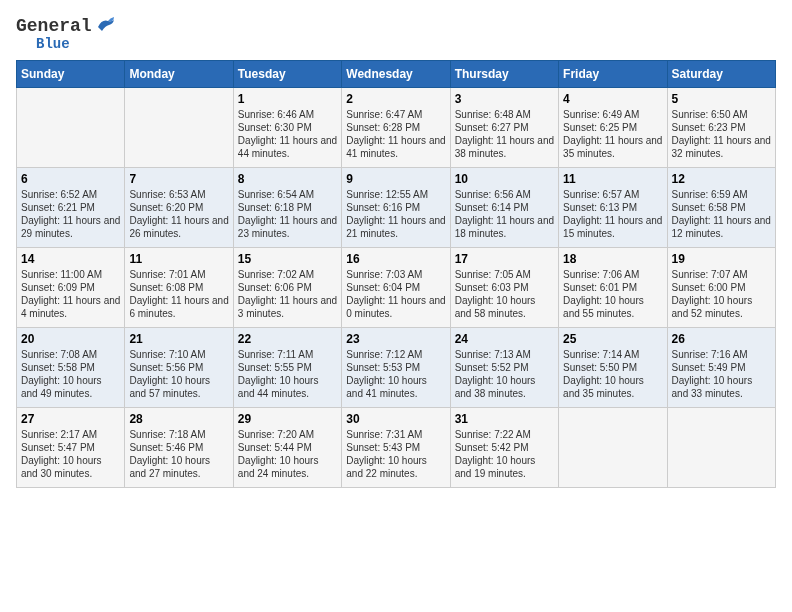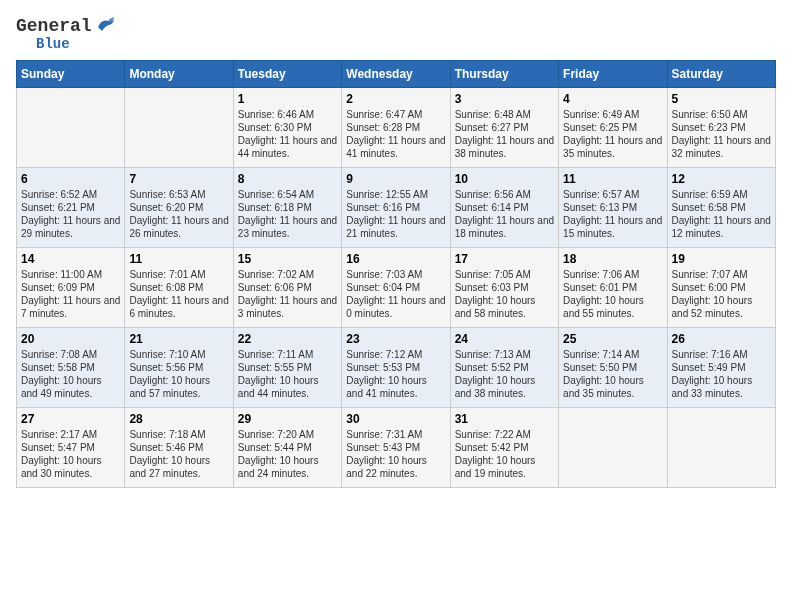--- a/index.html
+++ b/index.html
@@ -208,21 +208,21 @@
           <span>Daylight: 11 hours and 12 minutes.</span>
         </div>
       </td>
       </tr>
       <tr>
         <td>
         <span class="day-number">14</span>
         <div class="day-info">
           <span>Sunrise: 11:00 AM</span><br>
           <span>Sunset: 6:09 PM</span><br>
-          <span>Daylight: 11 hours and 7 minutes.</span>
+          <span>Daylight: 11 hours and 4 minutes.</span>
         </div>
       </td>
         <td>
         <span class="day-number">11</span>
         <div class="day-info">
           <span>Sunrise: 7:01 AM</span><br>
           <span>Sunset: 6:08 PM</span><br>
           <span>Daylight: 11 hours and 6 minutes.</span>
         </div>
       </td>

